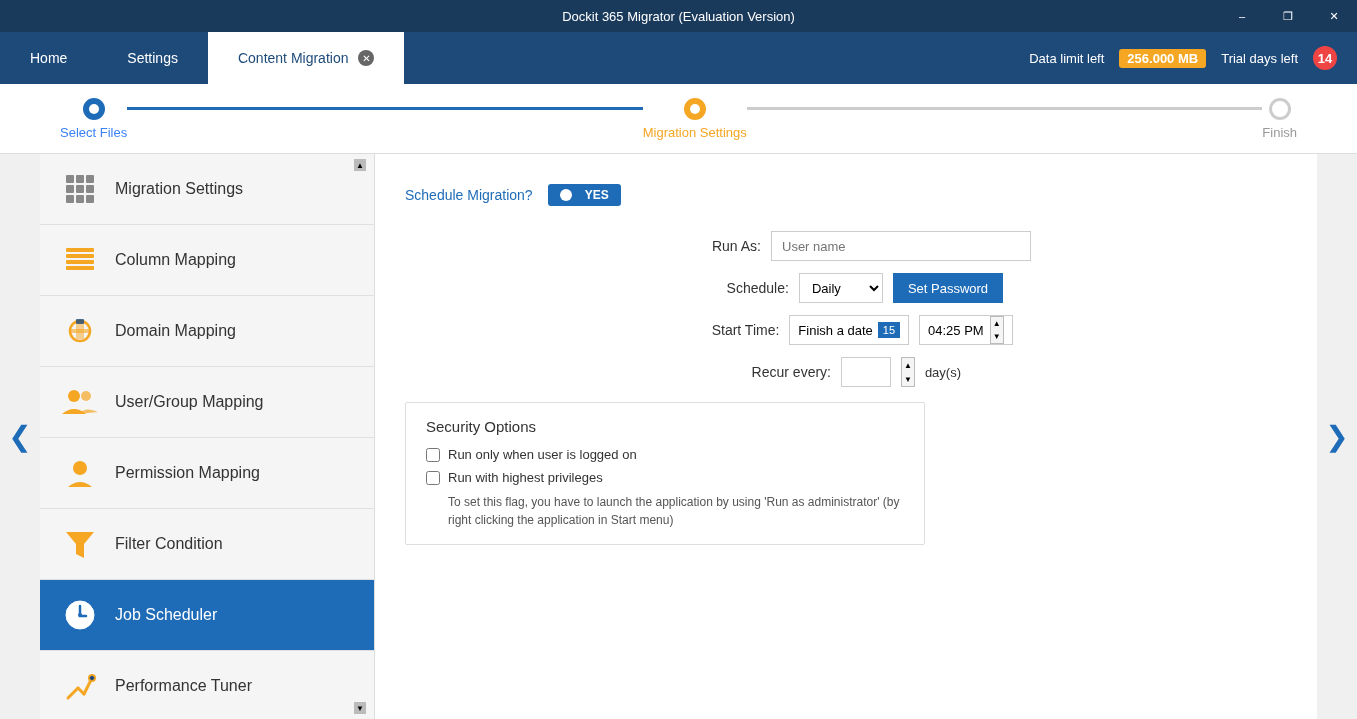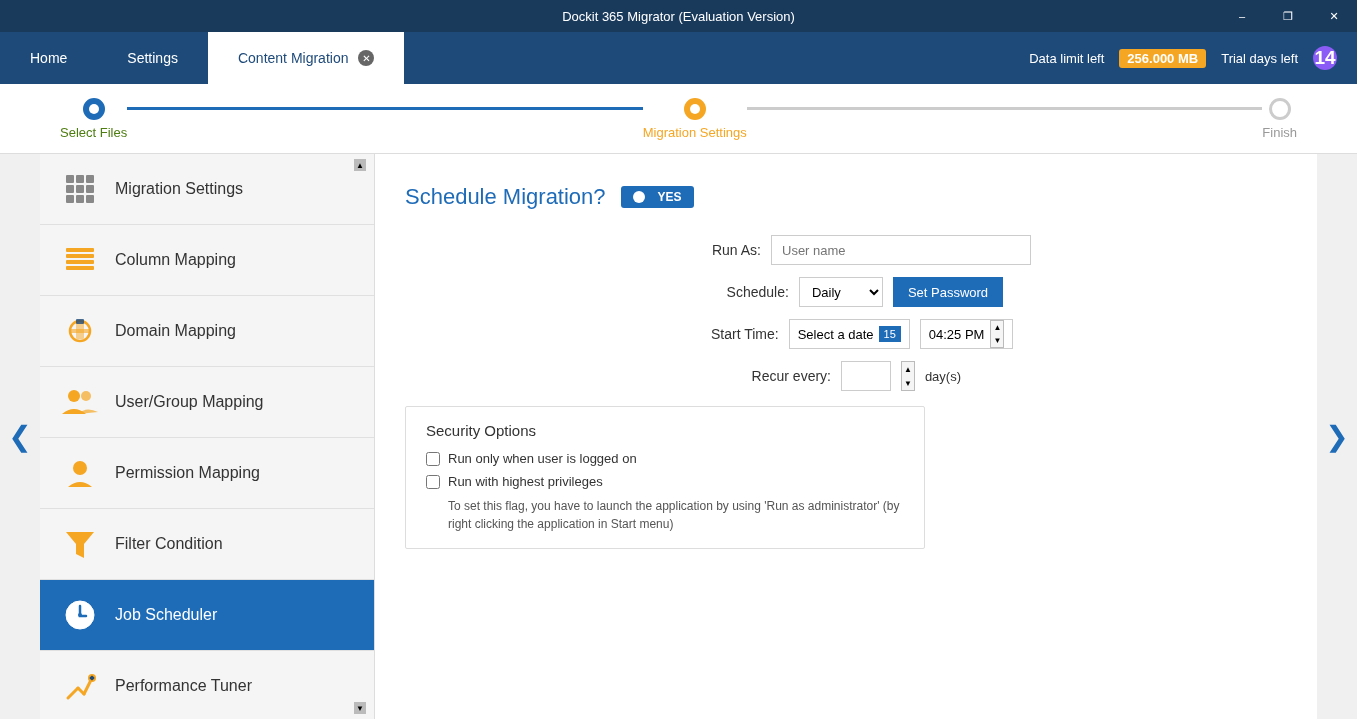--- a/index.html
+++ b/index.html
@@ -88,30 +88,30 @@
     }
     .data-badge {
       background: #f5a623;
       color: white;
       padding: 2px 8px;
       border-radius: 3px;
       font-weight: bold;
       font-size: 13px;
     }
     .trial-badge {
-      background: #8b5cf6;
+      background: #ef4444;
       color: white;
       width: 24px;
       height: 24px;
       border-radius: 50%;
       display: flex;
       align-items: center;
       justify-content: center;
       font-weight: bold;
-      font-size: 19px;
+      font-size: 13px;
     }
 
     
     .progress-bar {
       background: white;
       height: 70px;
       display: flex;
       align-items: center;
       padding: 0 60px;
       border-bottom: 1px solid #ddd;
@@ -140,21 +140,21 @@
       font-weight: bold;
     }
     .step-circle.blue { background: #1e6bb8; border: 3px solid #1e6bb8; }
     .step-circle.orange { background: #f5a623; border: 3px solid #f5a623; }
     .step-circle.empty { background: white; border: 3px solid #ccc; }
     .step-label {
       font-size: 13px;
       margin-top: 5px;
       white-space: nowrap;
     }
-    .step-label.blue { color: #4d7c0f; }
+    .step-label.blue { color: #3b82f6; }
     .step-label.orange { color: #f5a623; }
     .step-label.gray { color: #999; }
     .progress-line {
       flex: 1;
       height: 3px;
       background: #ccc;
       margin-bottom: 20px;
     }
     .progress-line.blue { background: #1e6bb8; }
 
@@ -218,21 +218,21 @@
     }
 
     
     .section-title {
       display: flex;
       align-items: center;
       gap: 15px;
       margin-bottom: 25px;
     }
     .section-title h2 {
-      font-size: 22px;
+      font-size: 14px;
       color: #1e6bb8;
       font-weight: normal;
     }
     .toggle-btn {
       background: #1e6bb8;
       color: white;
       border: none;
       padding: 4px 12px;
       border-radius: 3px;
       font-size: 12px;
@@ -574,21 +574,21 @@
         <option>Weekly</option>
         <option>Monthly</option>
         <option>Once</option>
       </select>
       <button class="set-password-btn">Set Password</button>
     </div>
 
     <div class="form-row">
       <span class="form-label">Start Time:</span>
       <div class="date-input">
-        <span>Select a date</span>
+        <span>Finish a date</span>
         <span class="date-badge">15</span>
       </div>
       <div class="time-input">
         <span>04:25 PM</span>
         <div style="display:flex;flex-direction:column;border:1px solid #bbb;height:28px;margin-left:2px;">
           <div class="spinner-arrow">▲</div>
           <div class="spinner-arrow">▼</div>
         </div>
       </div>
     </div>

